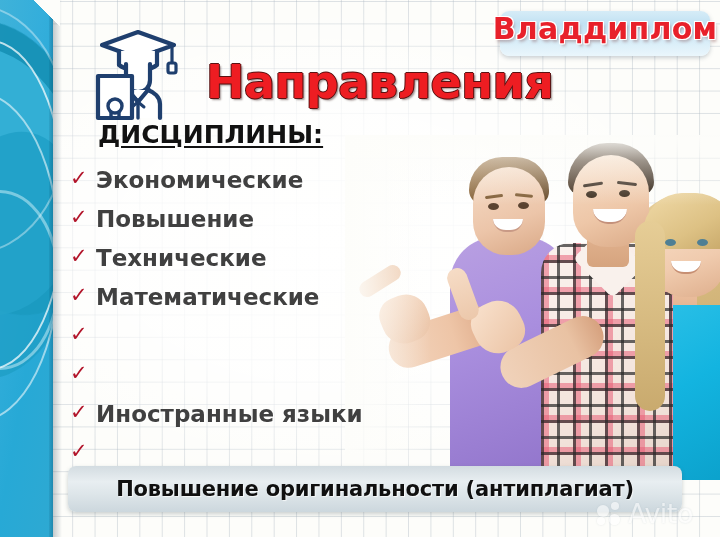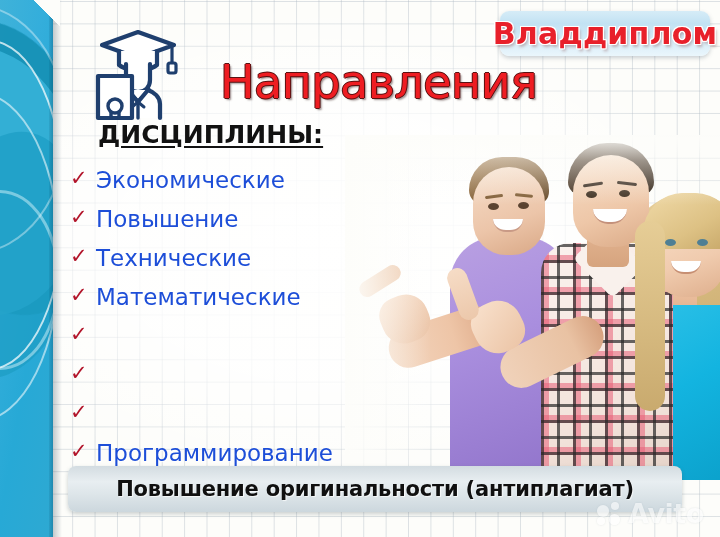--- a/index.html
+++ b/index.html
@@ -94,40 +94,40 @@
     width: 104px; height: 104px;
   }
 
   
   .brand {
     position: absolute; left: 500px; top: 11px;
     width: 210px; height: 45px;
     border-radius: 9px;
     background: linear-gradient(to bottom, #d6ecf7 0%, #c2e2f3 28%, #cfe9f6 52%, #eaf6fc 100%);
     box-shadow: 0 2px 4px rgba(80,100,115,0.30);
-    display: flex; align-items: center; justify-content: center;
+    display: flex; align-items: flex-start; justify-content: center;
   }
   .brand-text {
     font-family: "DejaVu Sans", sans-serif;
     font-weight: bold;
     font-size: 30px;
     color: #e8202a;
     letter-spacing: .2px;
     text-shadow:
        1px 0 0 #ffffff, -1px 0 0 #ffffff, 0 1px 0 #ffffff, 0 -1px 0 #ffffff,
        1px 1px 0 #ffffff, -1px -1px 0 #ffffff, 1px -1px 0 #ffffff, -1px 1px 0 #ffffff,
        2px 3px 3px rgba(120,60,60,.35);
     white-space: nowrap;
   }
 
   
   .title {
-    position: absolute; left: 220px; top: 57px;
-    font-family: "DejaVu Sans", sans-serif;
-    font-weight: normal;
+    position: absolute; left: 206px; top: 57px;
+    font-family: "DejaVu Sans", sans-serif;
+    font-weight: bold;
     font-size: 46px;
     line-height: 50px;
     color: #ee1d22;
     letter-spacing: -0.5px;
     white-space: nowrap;
     text-shadow:
       1px 0 0 #5a1212, -1px 0 0 #5a1212, 0 1px 0 #5a1212, 0 -1px 0 #5a1212,
       2px 2px 2px rgba(40,10,10,.45);
   }
 
@@ -324,23 +324,23 @@
     font-size: 21px;
     font-family: "DejaVu Sans", sans-serif;
     color: #b2142a;
     line-height: 1;
     font-weight: normal;
     text-align: left;
     transform: translateY(-1px);
   }
   .item-label {
     font-family: "DejaVu Sans", sans-serif;
-    font-weight: normal;
+    font-weight: bold;
     font-size: 23px;
-    color: #1d4ed8;
+    color: #404040;
     white-space: nowrap;
     text-shadow: 1px 1px 1px rgba(255,255,255,.85);
   }
 
   
   .banner {
     position: absolute; left: 68px; top: 466px;
     width: 614px; height: 46px;
     border-radius: 8px;
     background: linear-gradient(to bottom, #d3dce1 0%, #e8eef1 34%, #dde5e9 62%, #ccd7dd 100%);
@@ -369,21 +369,21 @@
     position: absolute; border-radius: 50%;
     background: rgba(255,255,255,0.92);
     box-shadow: 0 0 2px rgba(120,140,150,.35);
   }
   .wm-d1 { left: 1px; top: 3px; width: 12px; height: 12px; }
   .wm-d2 { left: 15px; top: 0px; width: 8px; height: 8px; }
   .wm-d3 { left: 1px; top: 15px; width: 8px; height: 8px; }
   .wm-d4 { left: 13px; top: 12px; width: 11px; height: 11px; }
   .wm-text {
     font-family: "DejaVu Sans", sans-serif;
-    font-weight: bold;
+    font-weight: normal;
     font-size: 27px;
     color: rgba(255,255,255,0.93);
     letter-spacing: -0.5px;
     text-shadow: 0 0 2px rgba(130,150,160,.4);
   }
 </style>
 </head>
 <body>
 
 <div id="poster">
@@ -493,24 +493,24 @@
       <span class="item-label">Математические</span>
     </div>
     <div class="list-item">
       <span class="check">✓</span>
     </div>
     <div class="list-item">
       <span class="check">✓</span>
     </div>
     <div class="list-item">
       <span class="check">✓</span>
-    </div>
-    <div class="list-item">
-      <span class="check">✓</span>
-      <span class="item-label">Программирование</span>
+      <span class="item-label">Иностранные языки</span>
+    </div>
+    <div class="list-item">
+      <span class="check">✓</span>
     </div>
   </div>
 
   <div class="banner">
     <span class="banner-text">Повышение оригинальности (антиплагиат)</span>
   </div>
 
   <div class="watermark">
     <span class="wm-dots">
       <i class="wm-d1"></i>

